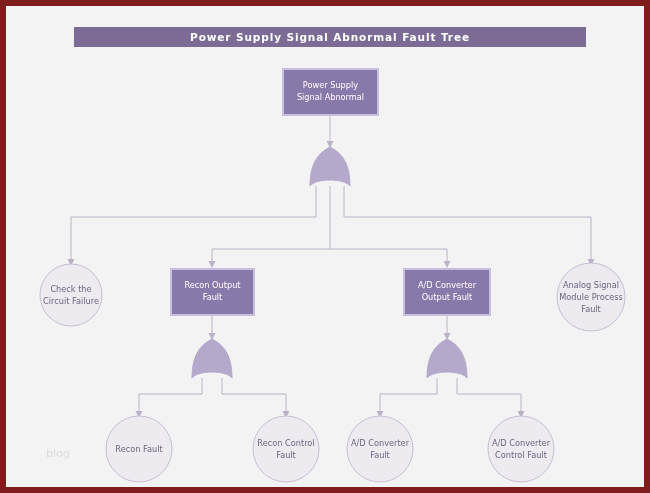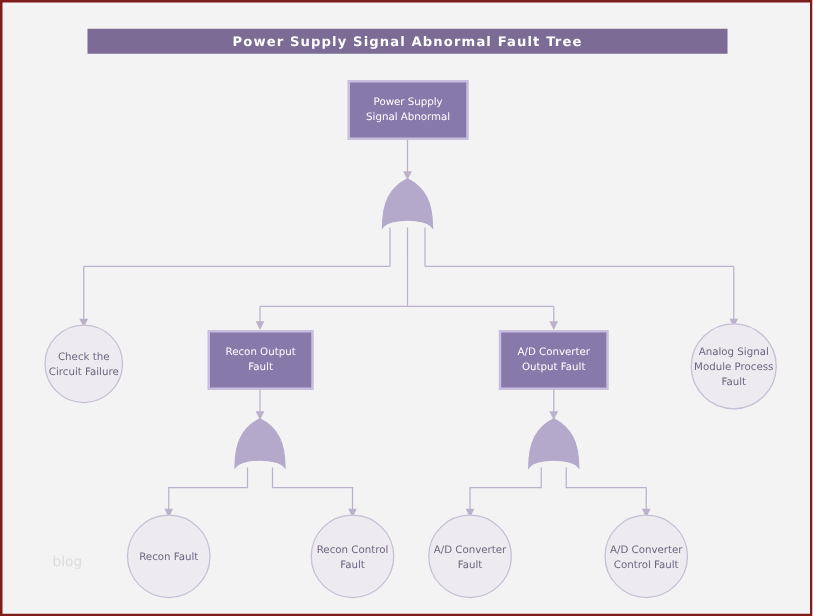--- a/index.html
+++ b/index.html
@@ -10,21 +10,21 @@
   body {
     width: 650px;
     height: 493px;
     font-family: "DejaVu Sans", sans-serif;
   }
   #canvas {
     position: relative;
     width: 650px;
     height: 493px;
     background: #f3f3f3;
-    border: 2px solid #7f1d1d;
+    border: 6px solid #7f1d1d;
     box-sizing: border-box;
     overflow: hidden;
   }
   #diagram-svg {
     position: absolute;
     left: 0;
     top: 0;
   }
   .title-bar-rect {
     fill: #7b6b95;

